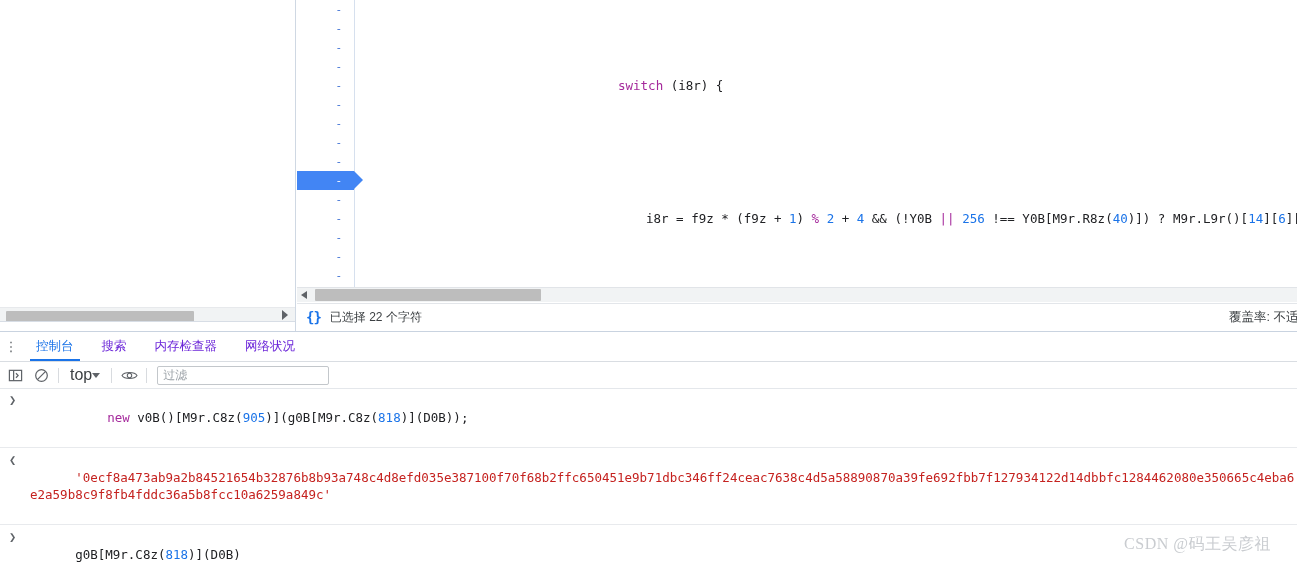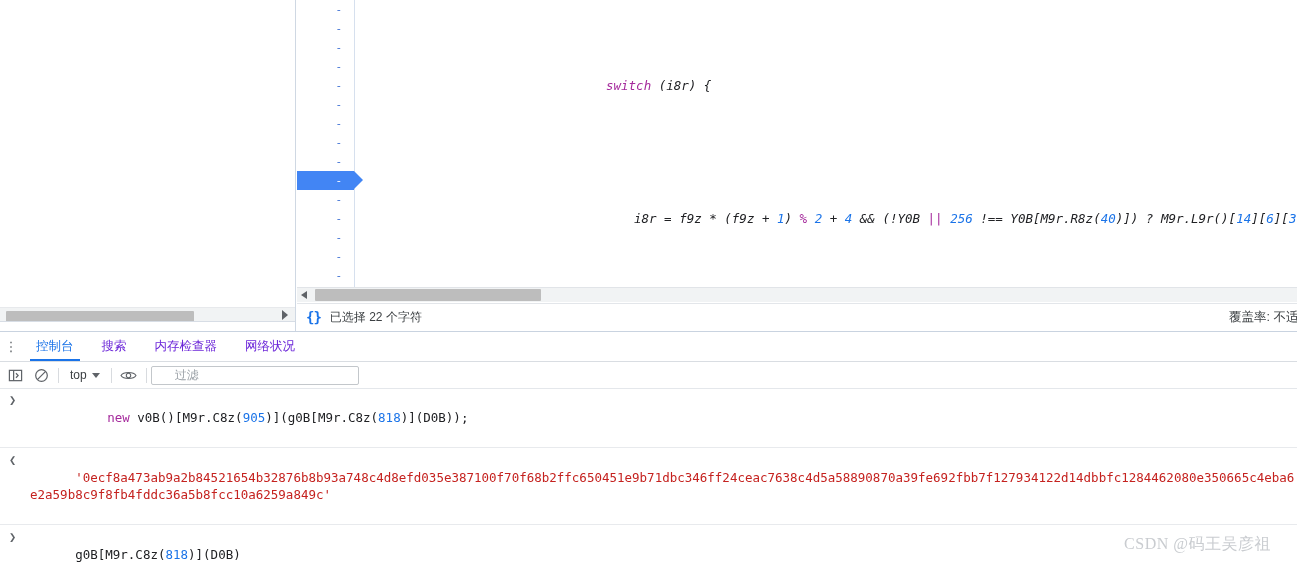--- a/index.html
+++ b/index.html
@@ -128,23 +128,22 @@
     overflow: hidden;
     font-family: "DejaVu Sans Mono", monospace;
     font-size: 12.5px;
     line-height: 19px;
     white-space: pre;
   }
   .code-line {
     height: 19px;
     line-height: 19px;
     white-space: pre;
-    padding-left: 0px;
-    position: relative;
-    font-style: italic;
+    padding-left: 12px;
+    position: relative;
   }
   .ind { display: inline-block; }
 
   
   .kw      { color: #a52a9c; }
   .num     { color: #1a73e8; }
   .plain   { color: #202124; }
 
   
   #editor-hscroll {
@@ -284,40 +283,40 @@
   }
   .tb-sep {
     width: 1px;
     height: 15px;
     background: #d8dbdf;
     margin: 0 4px;
   }
   #ctx-select {
     display: flex;
     align-items: center;
-    gap: 5px;
-    font-size: 12px;
+    font-size: 16px;
     color: #3c4043;
     padding: 0 7px;
     cursor: pointer;
     font-family: "Liberation Sans", sans-serif;
   }
   #ctx-caret {
     width: 0; height: 0;
     border-left: 4.5px solid transparent;
     border-right: 4.5px solid transparent;
     border-top: 5px solid #5f6368;
   }
   #filter-input {
+    margin-left: 6px;
     width: 160px;
     height: 17px;
     border: 1px solid #c3c7cb;
     border-radius: 2px;
     font-size: 12px;
-    padding: 0 23px;
+    padding: 0 5px;
     color: #202124;
     font-family: "Liberation Sans", sans-serif;
     outline: none;
     background: #fff;
   }
   #filter-input::placeholder { color: #9aa0a6; }
 
   
   #console-list {
     position: absolute;

